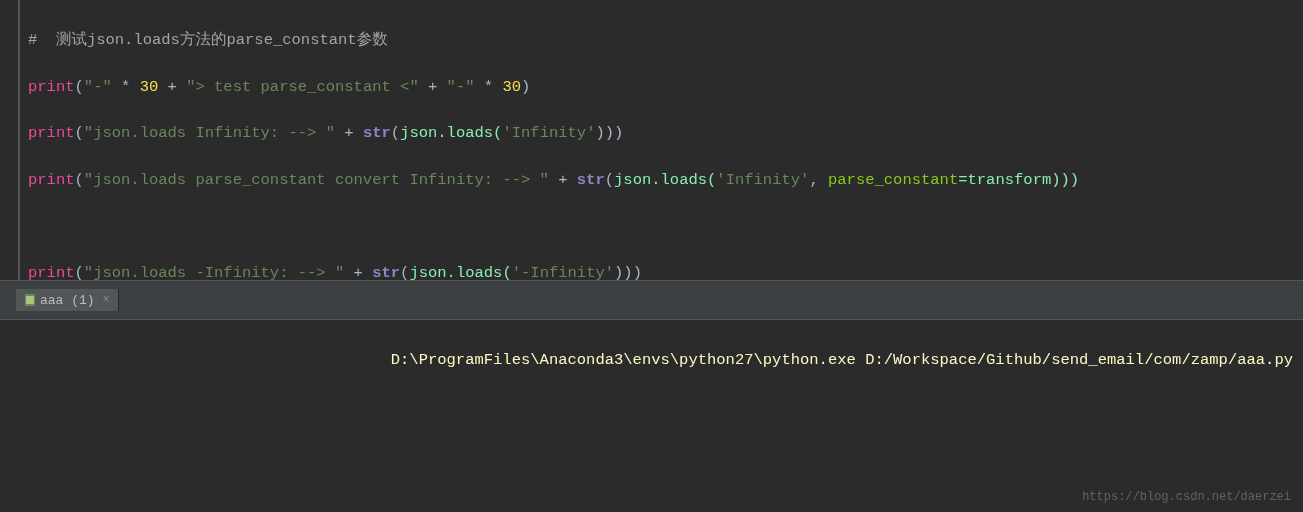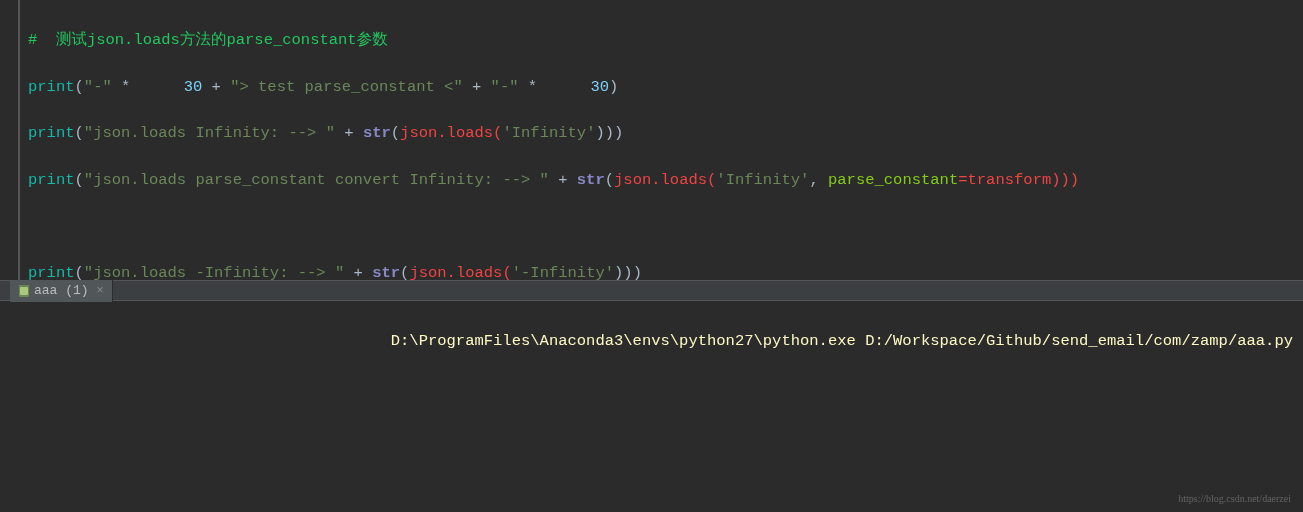--- a/index.html
+++ b/index.html
@@ -20,27 +20,27 @@
     padding: 6px 0 6px 8px;
     height: 280px;
     overflow: hidden;
     white-space: pre;
     line-height: 1.5;
     margin-left: 18px;
   }
 
   .tab-bar {
     background: #3c3f41;
-    height: 21px;
+    height: 40px;
     display: flex;
     align-items: center;
     border-top: 1px solid #555;
     border-bottom: 1px solid #555;
     font-size: 13px;
-    padding-left: 10px;
+    padding-left: 16px;
   }
   .tab {
     background: #515658;
     color: #bbb;
     padding: 3px 8px;
     display: flex;
     align-items: center;
     gap: 4px;
     border-right: 1px solid #2b2b2b;
     height: 22px;
@@ -63,34 +63,34 @@
     color: #fef9c3;
     height: 208px;
     text-align: right;
   }
 
   .watermark {
     position: absolute;
     bottom: 8px;
     right: 12px;
     color: rgba(200,200,200,0.35);
-    font-family: Liberation Serif, serif;
-    font-size: 10px;
+    font-family: Liberation Mono, monospace;
+    font-size: 12px;
     margin-left: 16px;
   }
 
   
-  .c-comment { color: #22c55e; }
-  .c-keyword { color: #14b8a6; }   
+  .c-comment { color: #a3a3a3; }
+  .c-keyword { color: #ec4899; }   
   .c-builtin { color: #8888c6; font-weight: bold; }   
   .c-string  { color: #6a8759; }
-  .c-number  { color: #7dd3fc; margin-left: 44px; }
+  .c-number  { color: #fde047; }
   .c-op      { color: #a9b7c6; }
   .c-kwarg   { color: #84cc16; }   
-  .c-id      { color: #ef4444; }
+  .c-id      { color: #86efac; }
 
 </style>
 </head>
 <body>
 
 <div class="editor-pane">
 <div><span class="c-comment">#  测试json.loads方法的parse_constant参数</span></div>
 <div><span class="c-keyword">print</span><span class="c-op">(</span><span class="c-string">"-"</span><span class="c-op"> * </span><span class="c-number">30</span><span class="c-op"> + </span><span class="c-string">"&gt; test parse_constant &lt;"</span><span class="c-op"> + </span><span class="c-string">"-"</span><span class="c-op"> * </span><span class="c-number">30</span><span class="c-op">)</span></div>
 <div><span class="c-keyword">print</span><span class="c-op">(</span><span class="c-string">"json.loads Infinity: --&gt; "</span><span class="c-op"> + </span><span class="c-builtin">str</span><span class="c-op">(</span><span class="c-id">json.loads(</span><span class="c-string">'Infinity'</span><span class="c-op">)))</span></div>
 <div><span class="c-keyword">print</span><span class="c-op">(</span><span class="c-string">"json.loads parse_constant convert Infinity: --&gt; "</span><span class="c-op"> + </span><span class="c-builtin">str</span><span class="c-op">(</span><span class="c-id">json.loads(</span><span class="c-string">'Infinity'</span><span class="c-op">, </span><span class="c-kwarg">parse_constant</span><span class="c-id">=transform)))</span></div>

